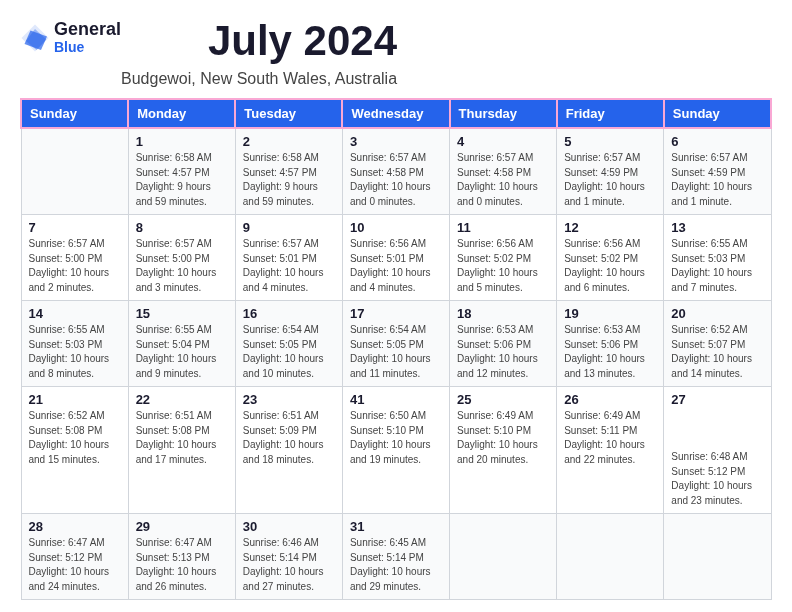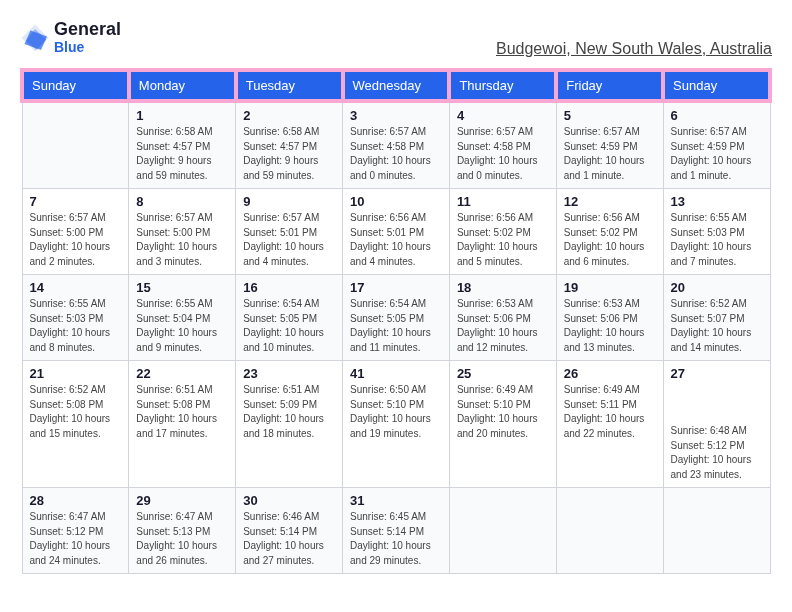--- a/index.html
+++ b/index.html
@@ -5,21 +5,20 @@
     * { box-sizing: border-box; margin: 0; padding: 0; }
     body {
       font-family: Arial, sans-serif;
       background: #fff;
       width: 792px;
       min-height: 612px;
       padding: 20px;
     }
     .header {
       display: flex;
-      justify-content: space-between;
       align-items: flex-start;
       margin-bottom: 10px;
     }
     .logo {
       display: flex;
       align-items: center;
     }
     .logo-text {
       display: flex;
       flex-direction: column;
@@ -45,36 +44,35 @@
     }
     .month-title {
       font-size: 42px;
       font-weight: bold;
       color: #1a1a2e;
       line-height: 1;
     }
     .location {
       font-size: 16px;
       color: #444;
-      margin-top: 20px;
-      text-decoration: underline;
+      margin-top: 8px;
     }
     table {
       width: 100%;
       border-collapse: collapse;
       table-layout: fixed;
     }
     thead tr th {
       background-color: #2563eb;
       color: #fff;
       text-align: left;
       padding: 6px 8px;
       font-size: 13px;
-      font-weight: normal;
-      border: 4px solid #f9a8d4;
+      font-weight: bold;
+      border: 2px solid #f9a8d4;
     }
     tbody tr td {
       border: 1px solid #d1d5db;
       vertical-align: top;
       padding: 5px 7px;
       font-size: 10.5px;
       color: #333;
       height: 80px;
     }
     .day-number {
@@ -108,20 +106,21 @@
       <polygon points="20,2 38,20 20,38 2,20" fill="#2563eb" opacity="0.15"></polygon>
       <polygon points="20,8 35,22 22,36 8,24" fill="#2563eb" opacity="0.4"></polygon>
       <polygon points="14,10 36,18 28,36 6,28" fill="#2563eb" opacity="0.7"></polygon>
     </svg>
     <div class="logo-text">
       <span class="logo-general">General</span>
       <span class="logo-blue">Blue</span>
     </div>
   </div>
   <div class="title-section">
+    <div class="month-title">July 2024</div>
     <div class="location">Budgewoi, New South Wales, Australia</div>
   </div>
 </div>
 
 <table>
   <thead>
     <tr>
     <th>Sunday</th>
         <th>Monday</th>
         <th>Tuesday</th>

